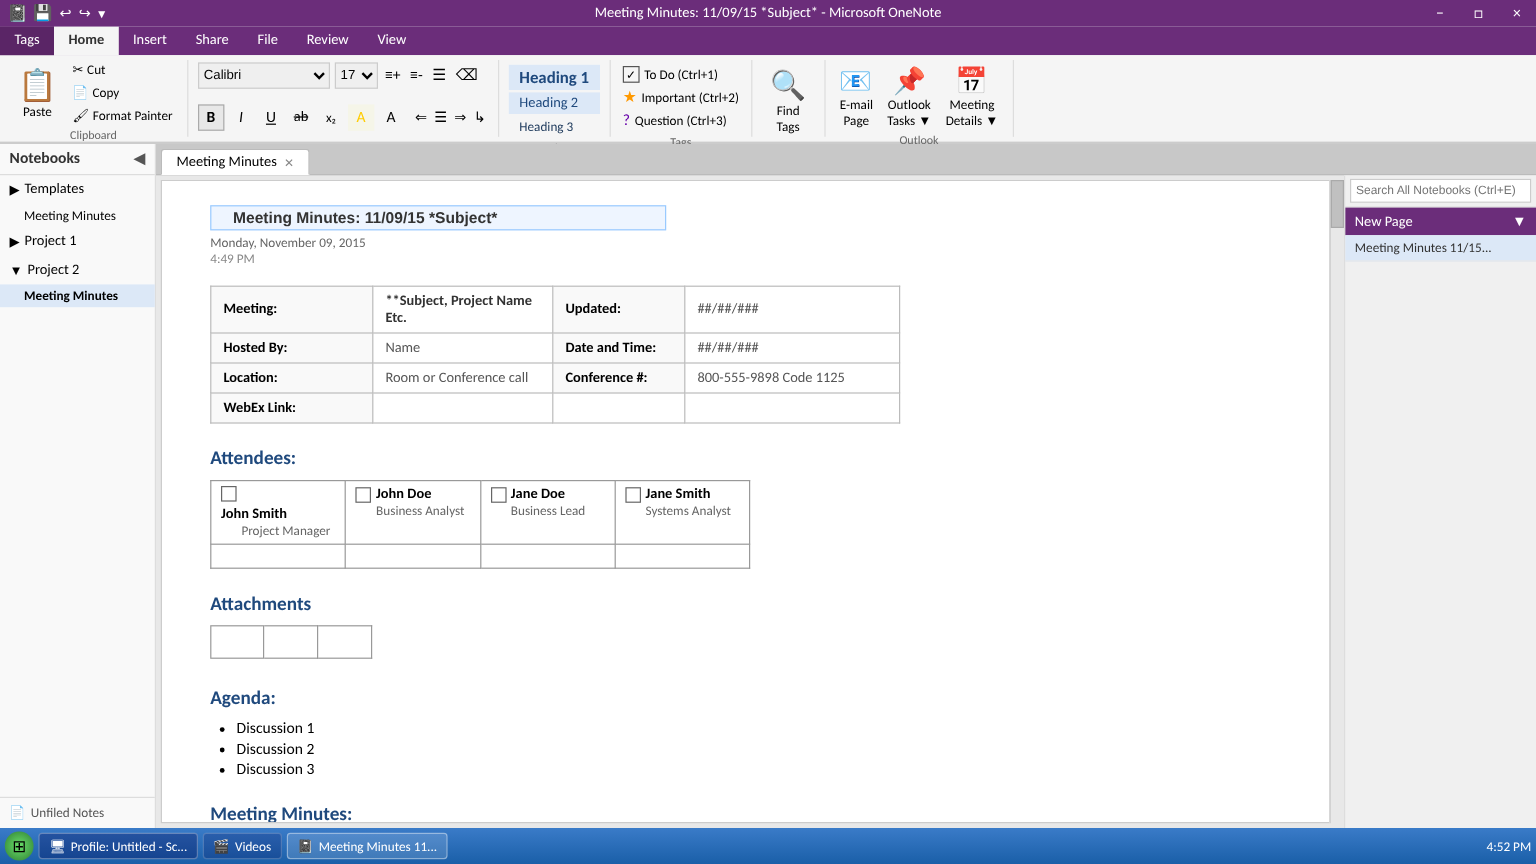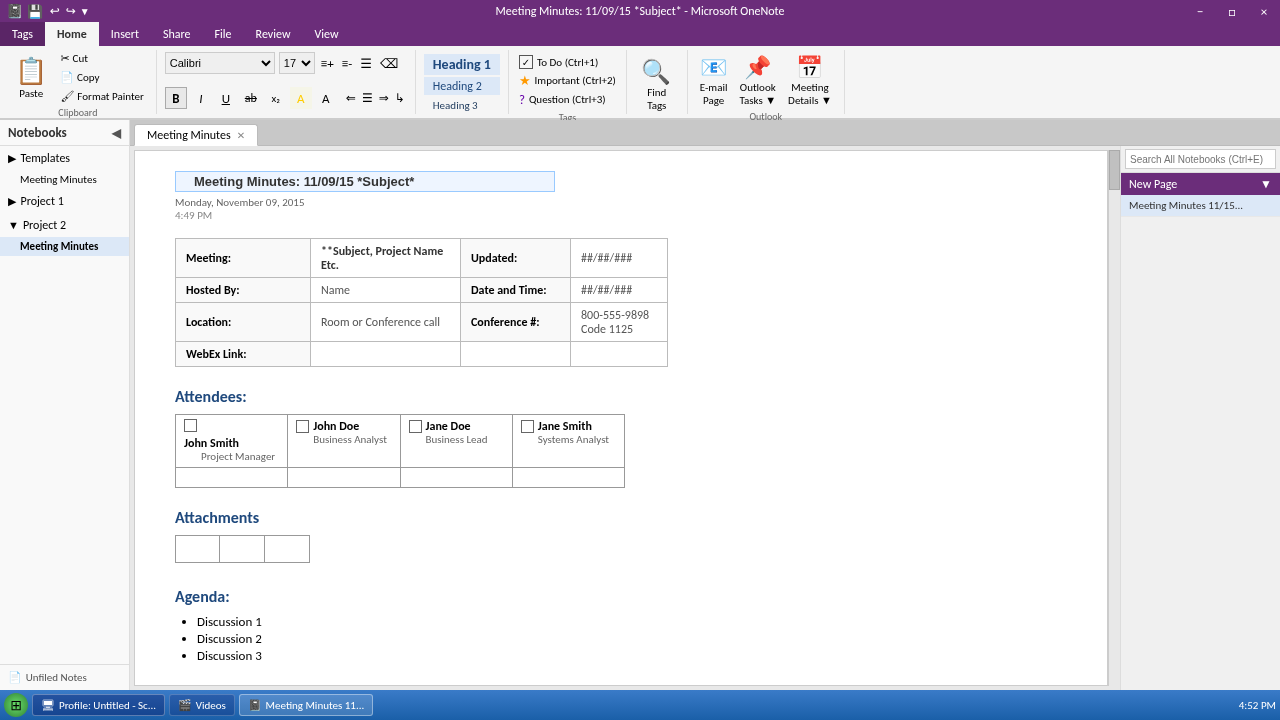--- a/index.html
+++ b/index.html
@@ -192,21 +192,21 @@
     <div style="flex:1; display:flex; overflow:hidden;">
 
       <div style="flex:1; background:white; margin:4px 0 4px 4px; border:1px solid #ccc; overflow-y:auto; padding:20px 40px; position:relative;">
 
         <div>
           <input style="font-size: 13px; font-weight: bold; color: rgb(51, 51, 51); border: 1px solid rgb(153, 202, 255); padding: 2px 18px; width: 380px; background: rgb(238, 245, 255); outline: none;" value="Meeting Minutes: 11/09/15 *Subject*">
         </div>
         <div style="font-size:11px; color:#666; margin-top:4px;">Monday, November 09, 2015</div>
         <div style="font-size:11px; color:#888;">4:49 PM</div>
 
-        <table style="width:493px; border-collapse:collapse; margin-top:16px; border:1px solid #bbb;">
+        <table style="width:575px; border-collapse:collapse; margin-top:16px; border:1px solid #bbb;">
           <tbody>
               <tr>
             <td style="border:1px solid #bbb; padding:5px 10px; font-size:12px; font-weight:bold; width:135px; background:#f9f9f9;">Meeting:</td>
             <td style="border:1px solid #bbb; padding:5px 10px; font-size:12px; color:#333; width:150px;"><strong>**Subject, Project Name Etc.</strong></td>
             <td style="border:1px solid #bbb; padding:5px 10px; font-size:12px; font-weight:bold; width:110px; background:#f9f9f9;">Updated:</td>
             <td style="border:1px solid #bbb; padding:5px 10px; font-size:12px; color:#555;">##/##/###</td>
           </tr>
           <tr>
             <td style="border:1px solid #bbb; padding:5px 10px; font-size:12px; font-weight:bold; background:#f9f9f9;">Hosted By:</td>
             <td style="border:1px solid #bbb; padding:5px 10px; font-size:12px; color:#555;">Name</td>

